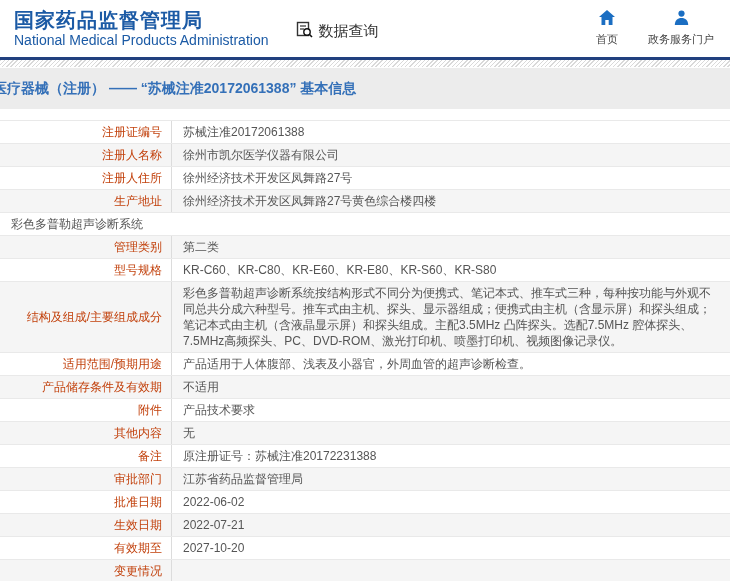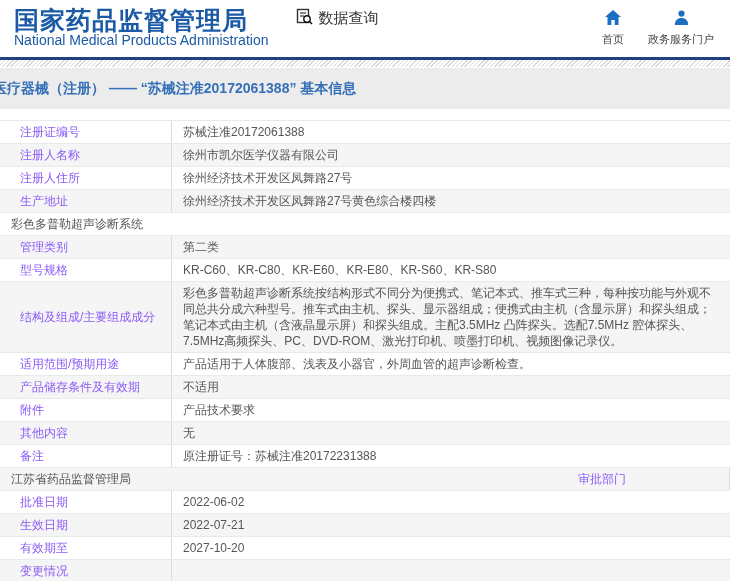--- a/index.html
+++ b/index.html
@@ -13,43 +13,43 @@
     --divider:#dcdcdc;
     --text:#555;
   }
   *{box-sizing:border-box;margin:0;padding:0;}
   html,body{width:730px;height:581px;overflow:hidden;background:#fff;
     font-family:"Liberation Sans","DejaVu Sans",sans-serif;color:var(--text);}
 
   
   .header{height:57px;display:flex;align-items:flex-start;padding:8px 10px 0 14px;background:#fff;}
   .logo{cursor:pointer;}
-  .logo-cn{font-size:25px;font-weight:bold;color:var(--brand);letter-spacing:1px;line-height:24px;}
+  .logo-cn{font-size:20px;font-weight:bold;color:var(--brand);letter-spacing:1px;line-height:24px;}
   .logo-en{font-size:14px;color:var(--brand);margin-top:0;}
-  .section-tab{display:flex;align-items:center;margin-left:28px;margin-top:0;cursor:pointer;}
+  .section-tab{display:flex;align-items:center;margin-left:28px;margin-top:13px;cursor:pointer;}
   .section-tab svg{margin-right:5px;}
   .section-label{font-size:15px;color:#333;}
-  .nav{margin-left:auto;display:flex;gap:24px;padding-right:6px;}
+  .nav{margin-left:auto;display:flex;gap:30px;padding-right:6px;}
   .nav-item{display:flex;flex-direction:column;align-items:center;cursor:pointer;margin-top:2px;}
   .nav-item svg{margin-bottom:3px;}
   .nav-label{font-size:11px;color:#444;white-space:nowrap;}
 
   
   .navy-line{height:3px;background:var(--navy-line);}
   .hatch{height:7px;background:repeating-linear-gradient(135deg,#d9d9d9 0 1px,#fff 1px 3px);}
   .title-band{height:41px;background:#ececec;margin-top:1px;display:flex;align-items:center;overflow:hidden;}
   .page-title{font-size:14px;font-weight:600;color:var(--title-blue);white-space:nowrap;margin-left:-7px;}
 
   
   .info-table{margin-top:11px;border-top:1px solid var(--border);}
   .row{display:flex;align-items:stretch;border-bottom:1px solid var(--border);background:#fff;}
   .row:nth-child(even){background:var(--stripe);}
   .cell{font-size:12px;line-height:16px;display:flex;align-items:center;padding:3px 0;min-height:22px;}
-  .cell.label{width:172px;flex:0 0 172px;justify-content:flex-start;text-align:right;
-    padding-right:9px;border-right:1px solid var(--divider);color:#8b5cf6;padding-left:20px;}
+  .cell.label{width:172px;flex:0 0 172px;justify-content:flex-end;text-align:right;
+    padding-right:9px;border-right:1px solid var(--divider);color:#c2410c;padding-left:20px;}
   .cell.value{flex:1;padding-left:11px;padding-right:8px;color:#555;}
   .detail-link{color:var(--link-blue);text-decoration:none;cursor:pointer;}
   .bullet-icon{width:9px;height:9px;border-radius:50%;background:#3c3c3c;display:inline-block;margin-right:3px;flex:0 0 auto;}
 </style>
 </head>
 <body>
 
 <div class="header">
   <div class="logo">
     <div class="logo-cn">国家药品监督管理局</div>
@@ -192,25 +192,25 @@
     </div>
     <div class="row">
       <div class="cell label">
         <span>备注</span>
       </div>
       <div class="cell value">
         <span>原注册证号：苏械注准20172231388</span>
       </div>
     </div>
     <div class="row">
+      <div class="cell label">
+        <span>审批部门</span>
+      </div>
       <div class="cell value">
         <span>江苏省药品监督管理局</span>
-      </div>
-      <div class="cell label">
-        <span>审批部门</span>
       </div>
     </div>
     <div class="row">
       <div class="cell label">
         <span>批准日期</span>
       </div>
       <div class="cell value">
         <span>2022-06-02</span>
       </div>
     </div>

